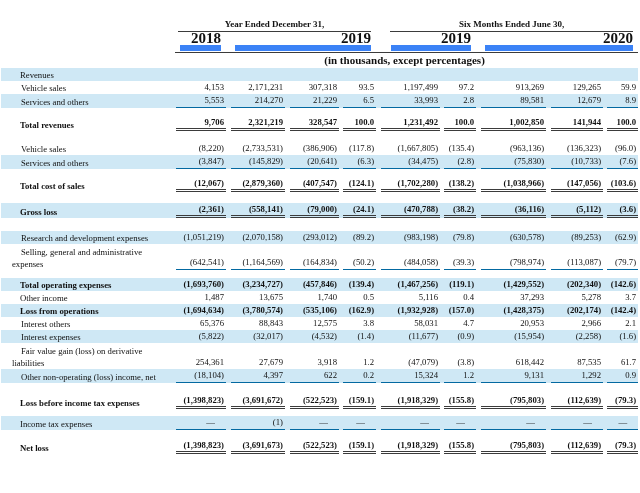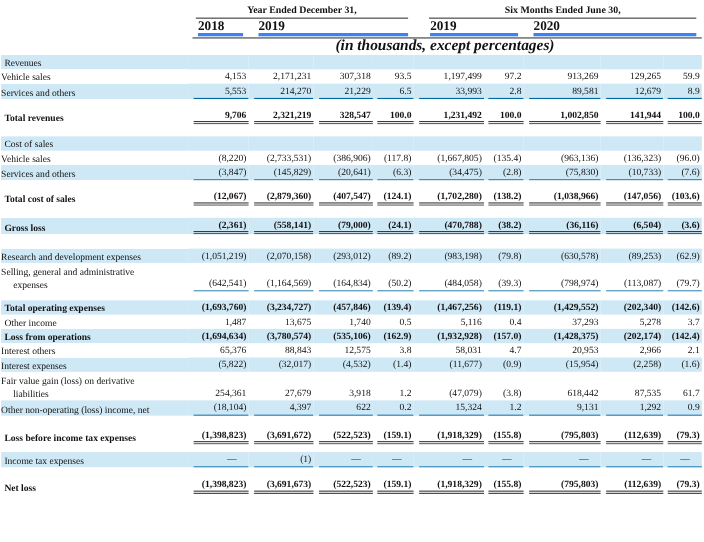--- a/index.html
+++ b/index.html
@@ -5,47 +5,47 @@
   html,body{margin:0;padding:0;background:#ffffff;}
   body{
     width:640px;height:493px;overflow:hidden;
     font-family:"Liberation Serif", serif;
     color:#111;
   }
   #fin-table{
     border-collapse:collapse;
     table-layout:fixed;
     width:616px;
-    margin:3px 0 0 1px;
+    margin:18px 0 0 1px;
   }
   td{padding:0;vertical-align:bottom;font-size:8.7px;line-height:12px;white-space:nowrap;}
   tr.h-row td{vertical-align:bottom;}
   .grp-label{
     text-align:center;font-weight:bold;font-size:9px;
     border-bottom:1px solid #3b3b3b;
     margin:0 5px 0 7px;padding-bottom:1px;
   }
   .grp-label.gap-left{margin-left:14px;}
   .yr-label{
-    text-align:left;font-weight:bold;font-size:12px;
-    border-bottom:3px solid #3b82f6;
+    text-align:right;font-weight:bold;font-size:15px;
+    border-bottom:6px solid #3b82f6;
     margin:0 5px 0 9px;padding-bottom:1px;
   }
   .yr-label.gap-left{margin-left:15px;}
   .cur-label{text-align:center;font-weight:bold;font-size:9px;padding-bottom:1px;}
   .full-rule{border-bottom:1px solid #3b3b3b;height:1px;margin-left:4px;}
-  .units-note{text-align:center;font-weight:bold;font-size:14px;padding:1px 0 2px 0;font-style:italic;}
+  .units-note{text-align:center;font-weight:bold;font-size:11px;padding:1px 0 2px 0;}
   tr.data-row{height:13px;}
   tr.data-row.two-line{height:26px;}
   tr.bg-blue td{background:#cfe8f5;}
   tr.bold-row td{font-weight:bold;}
   .lbl{overflow:hidden;}
   .lbl .l1,.lbl .l2{line-height:12px;}
-  .ind0{padding-left:3px;}
-  .ind1{}
+  .ind0{padding-left:19px;}
+  .ind1{padding-left:20px;}
   .ind2{padding-left:11px;}
   .num{
     display:block;text-align:right;
     padding:0 2px 1px 0;margin-left:5px;
   }
   td.pct .num{margin-left:4px;}
   tr.rule-single .num{border-bottom:1px solid #0369a1;}
   tr.rule-double .num{border-bottom:3px double #3b3b3b;padding-bottom:0;}
   .num.dash{padding-right:11px;}
   tr.gap-row td{background:#fff;}
@@ -212,34 +212,20 @@
         <td>
           <div class="num">141,944</div>
         </td>
         <td class="pct">
           <div class="num">100.0</div>
         </td>
       </tr>
       <tr class="gap-row" style="height: 11px;">
         <td colspan="10"></td>
       </tr>
-      <tr class="data-row bg-blue">
-        <td class="lbl">
-          <div class="l1 ind0">Cost of sales</div>
-        </td>
-        <td></td>
-        <td></td>
-        <td></td>
-        <td class="pct"></td>
-        <td></td>
-        <td class="pct"></td>
-        <td></td>
-        <td></td>
-        <td class="pct"></td>
-      </tr>
       <tr class="data-row">
         <td class="lbl">
           <div class="l1 ind1">Vehicle sales</div>
         </td>
         <td>
           <div class="num">(8,220)</div>
         </td>
         <td>
           <div class="num">(2,733,531)</div>
         </td>
@@ -354,21 +340,21 @@
         <td>
           <div class="num">(470,788)</div>
         </td>
         <td class="pct">
           <div class="num">(38.2)</div>
         </td>
         <td>
           <div class="num">(36,116)</div>
         </td>
         <td>
-          <div class="num">(6,504)</div>
+          <div class="num">(5,112)</div>
         </td>
         <td class="pct">
           <div class="num">(3.6)</div>
         </td>
       </tr>
       <tr class="gap-row" style="height: 13px;">
         <td colspan="10"></td>
       </tr>
       <tr class="data-row bg-blue">
         <td class="lbl">

